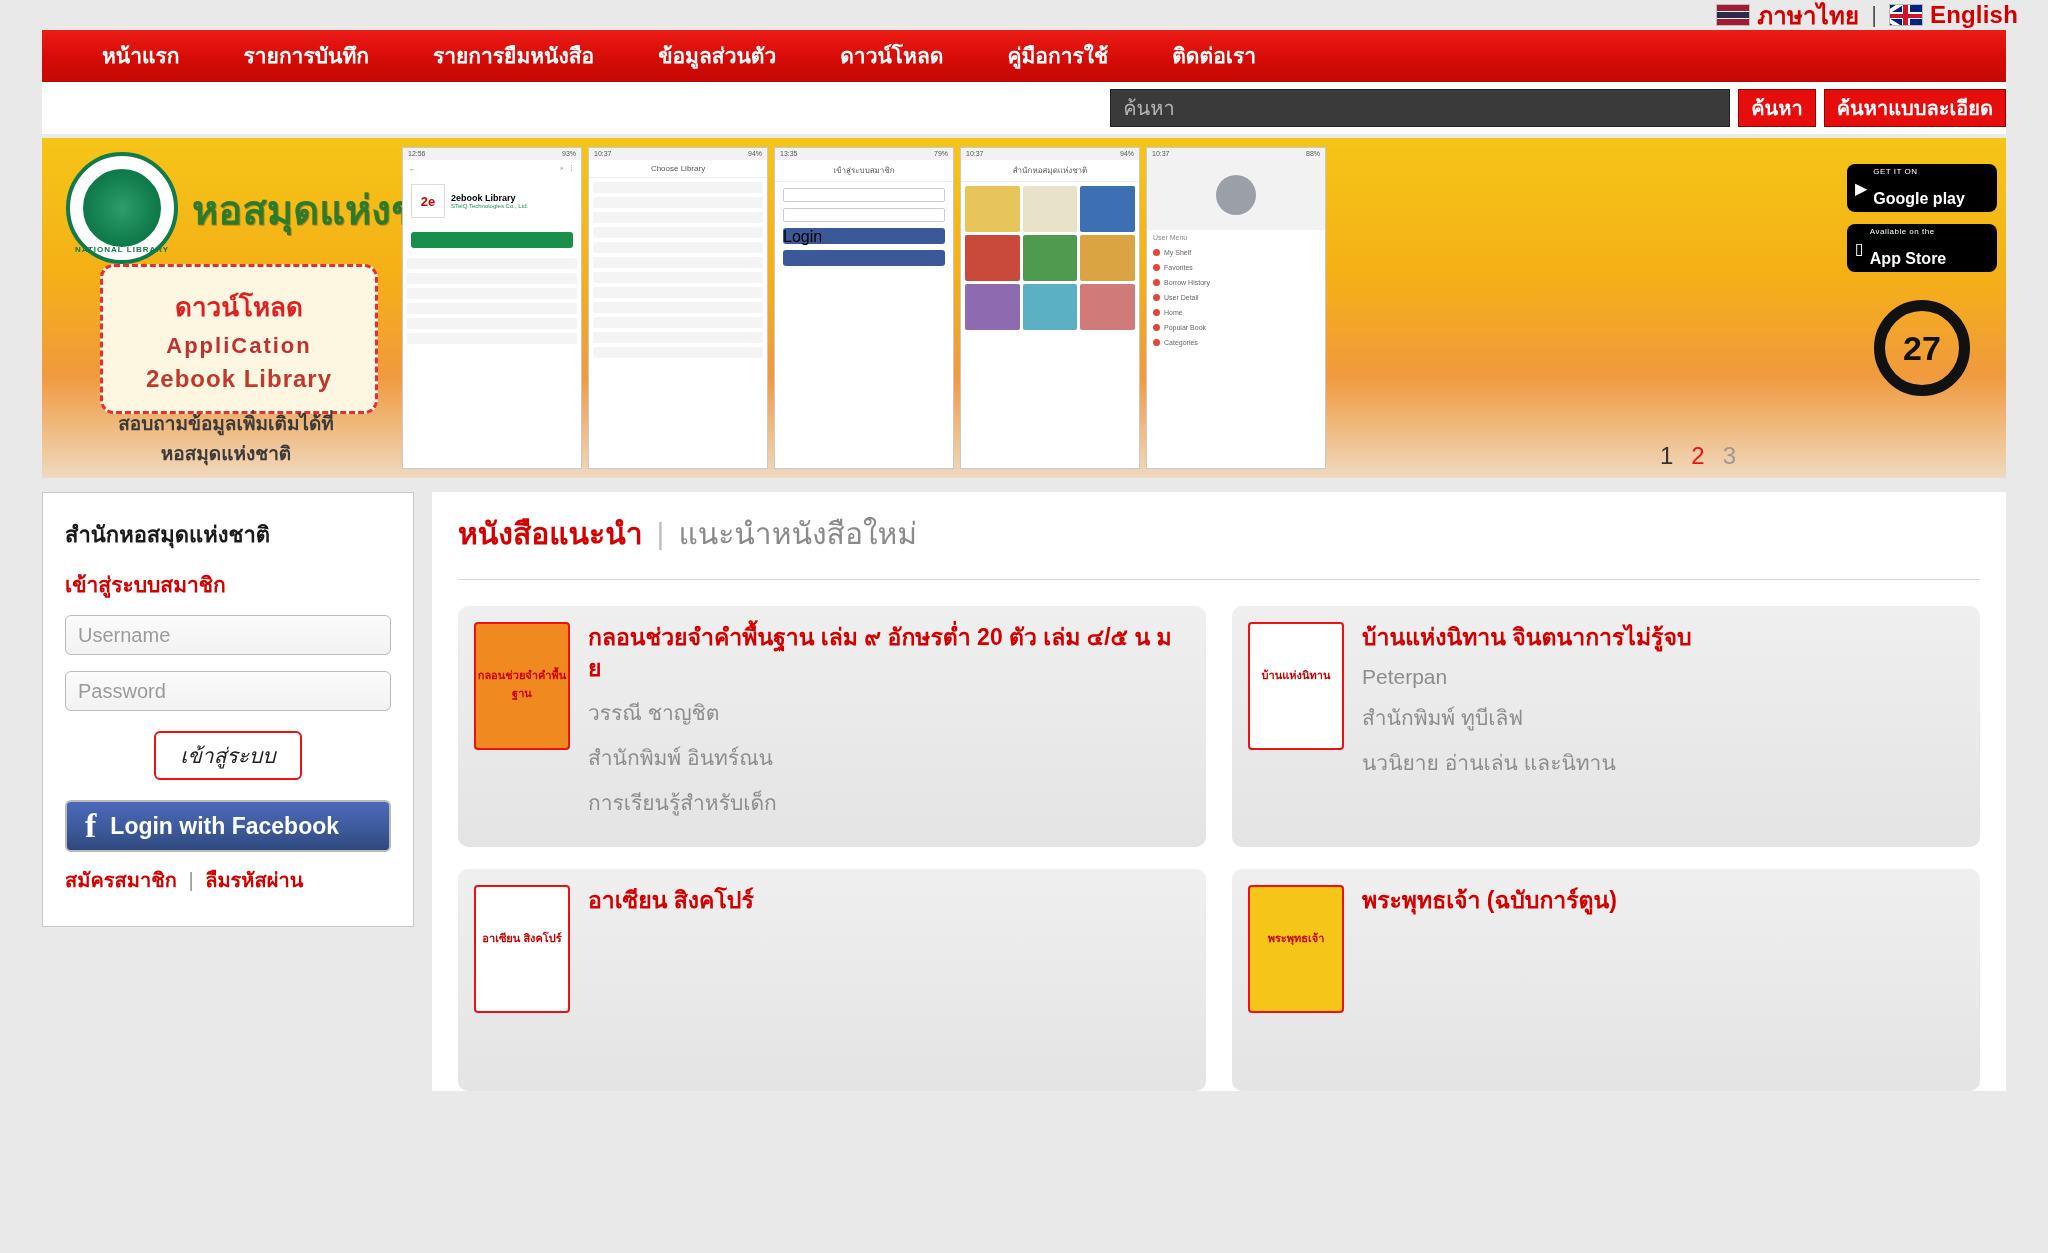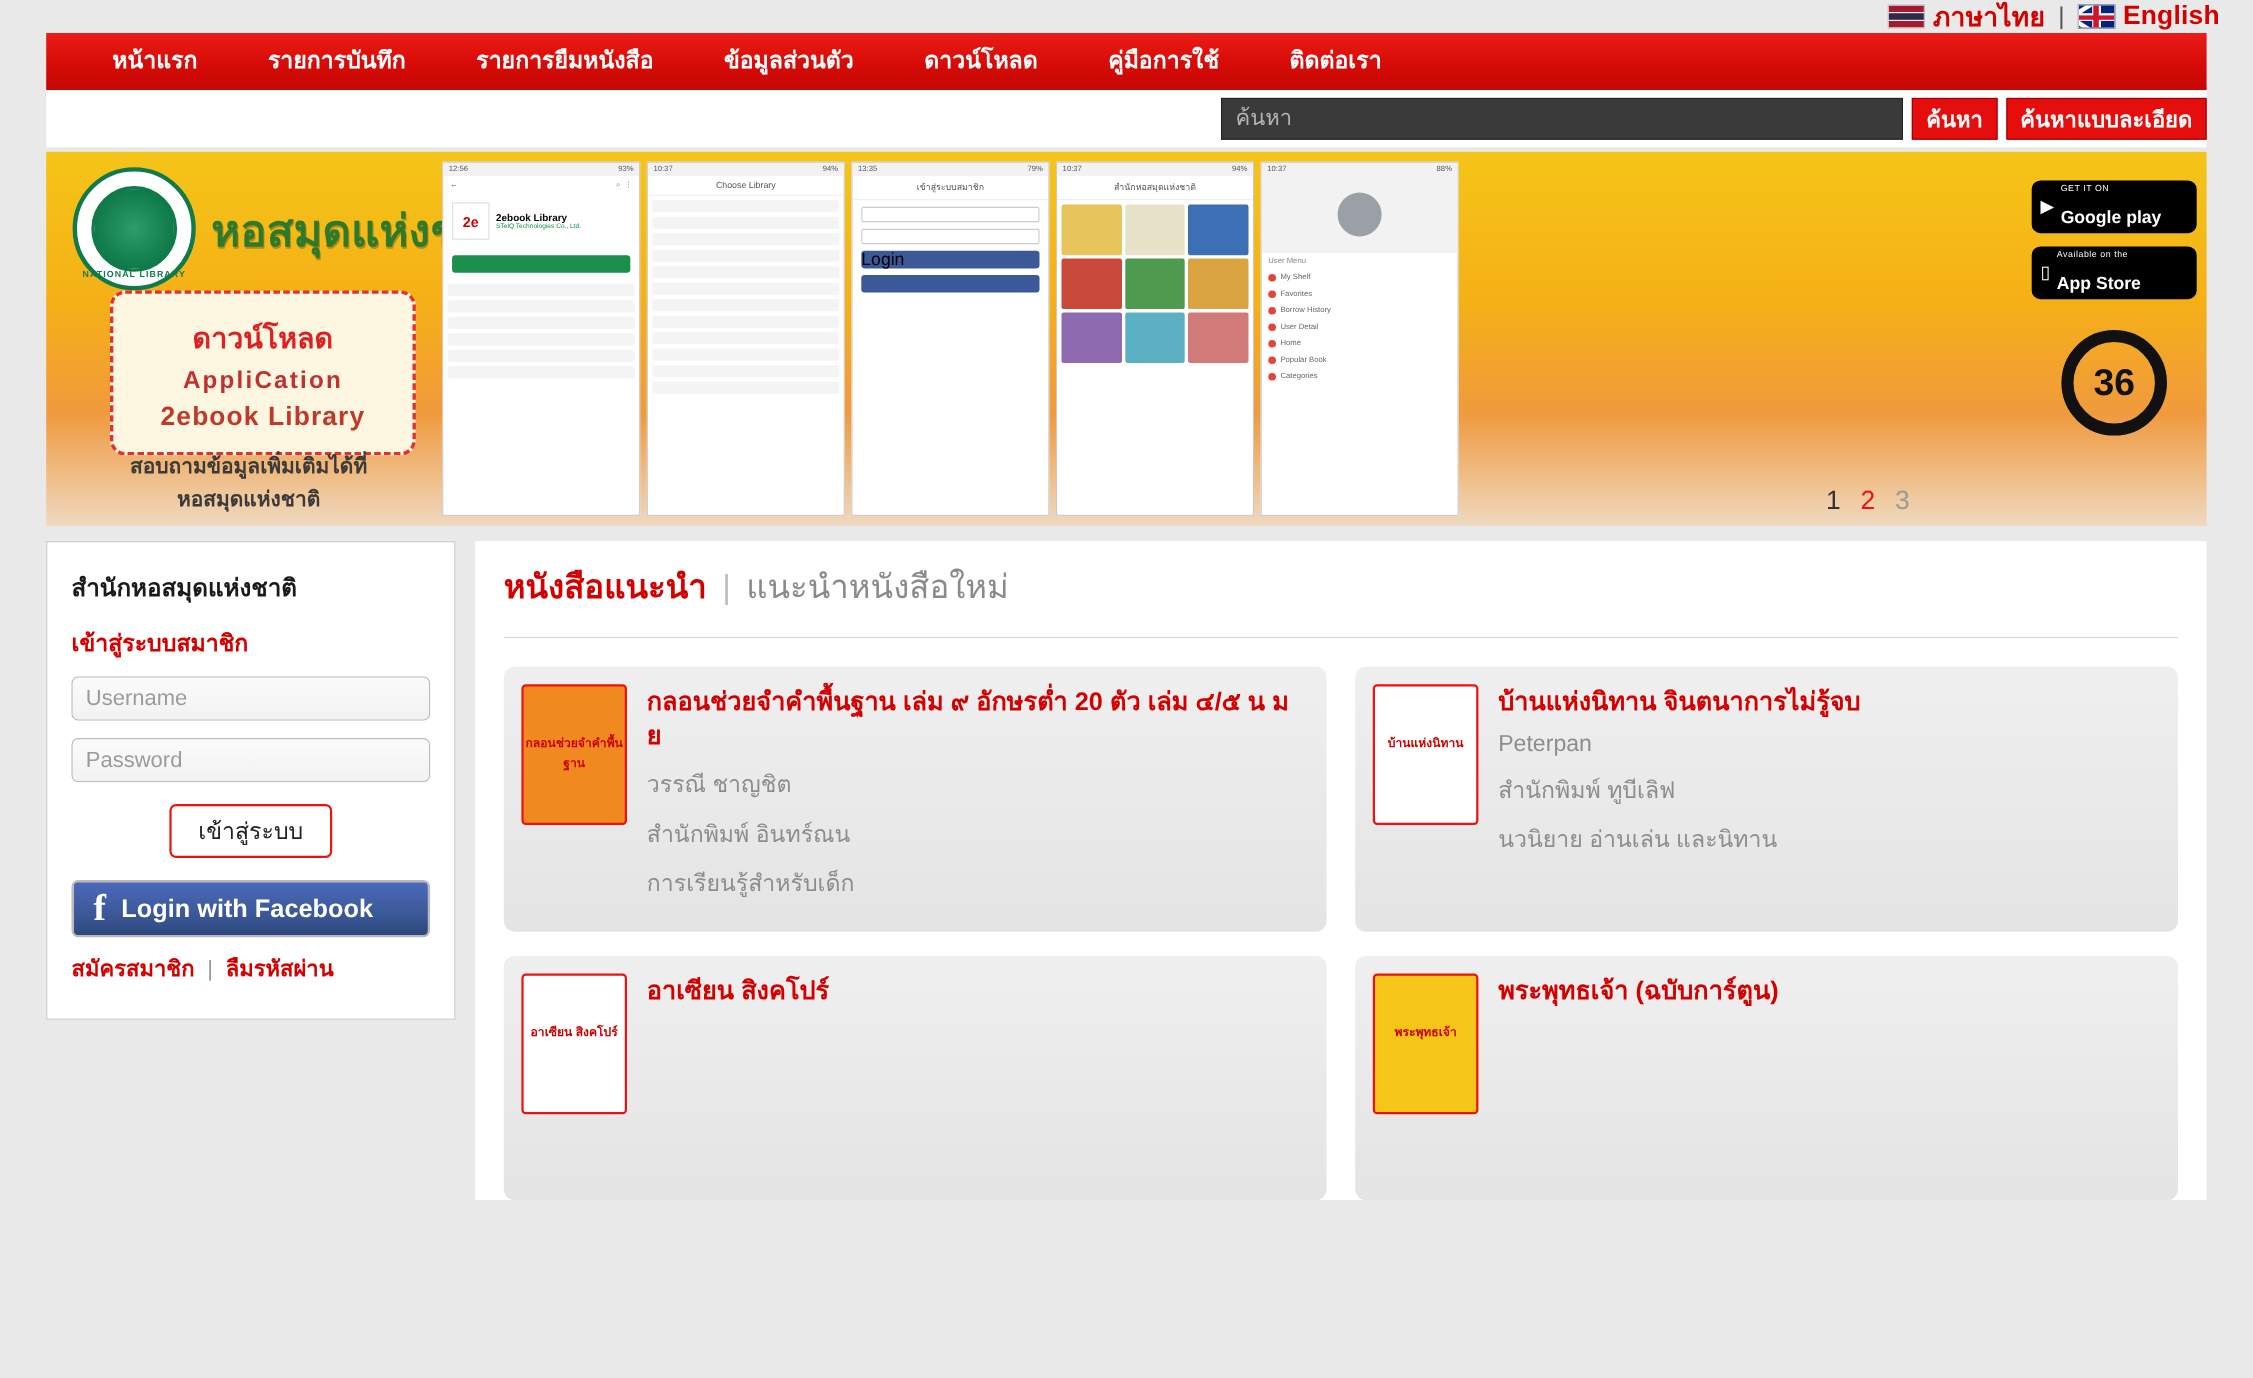--- a/index.html
+++ b/index.html
@@ -160,21 +160,21 @@
   .field {
     width: 100%; height: 40px; border:1px solid #bbb; border-radius: 6px;
     background: linear-gradient(180deg,#fbfbfb,#f2f2f2);
     font-size: 20px; color:#777; padding: 0 12px; margin-bottom: 16px;
     outline:none; font-family: inherit;
   }
   .field::placeholder { color:#9b9b9b; }
   .login-btn {
     display:block; margin: 4px auto 20px auto; padding: 6px 24px;
     border: 2px solid #e11; border-radius: 6px; background:#fff;
-    color:#222; font-size: 21px; cursor:pointer; font-family: inherit;
+    color:#222; font-size: 21px; cursor:pointer; font-family: inherit; font-style: italic;
   }
   .fb-btn {
     width: 100%; height: 52px; border-radius: 6px; cursor:pointer;
     background: linear-gradient(180deg,#4c69ba 0%,#3b5998 60%,#2f477d 100%);
     border: 2px solid #b9b9b9;
     display:flex; align-items:center; gap: 14px; padding-left: 18px;
     color:#fff; font-size: 23px; font-weight: 700;
   }
   .fb-f { font-size: 34px; font-weight: 900; font-family: "Liberation Serif", serif; line-height: 1; }
   .sb-links { margin-top: 12px; font-size: 20px; font-weight: 700; color:#d40000; }
@@ -386,21 +386,21 @@
       </span>
     </div>
     <div class="store-badge">
       <span>▯</span>
       <span class="sb-text">
         <span class="sb-small">Available on the</span>
         <span class="sb-big">App Store</span>
       </span>
     </div>
     <div class="icon24">
-      <span>36</span>
+      <span>27</span>
     </div>
   </div>
 
   <div class="pager">
     <span class="pg">1</span>
     <span class="pg active">2</span>
     <span class="pg dim">3</span>
   </div>
 </div>
 

